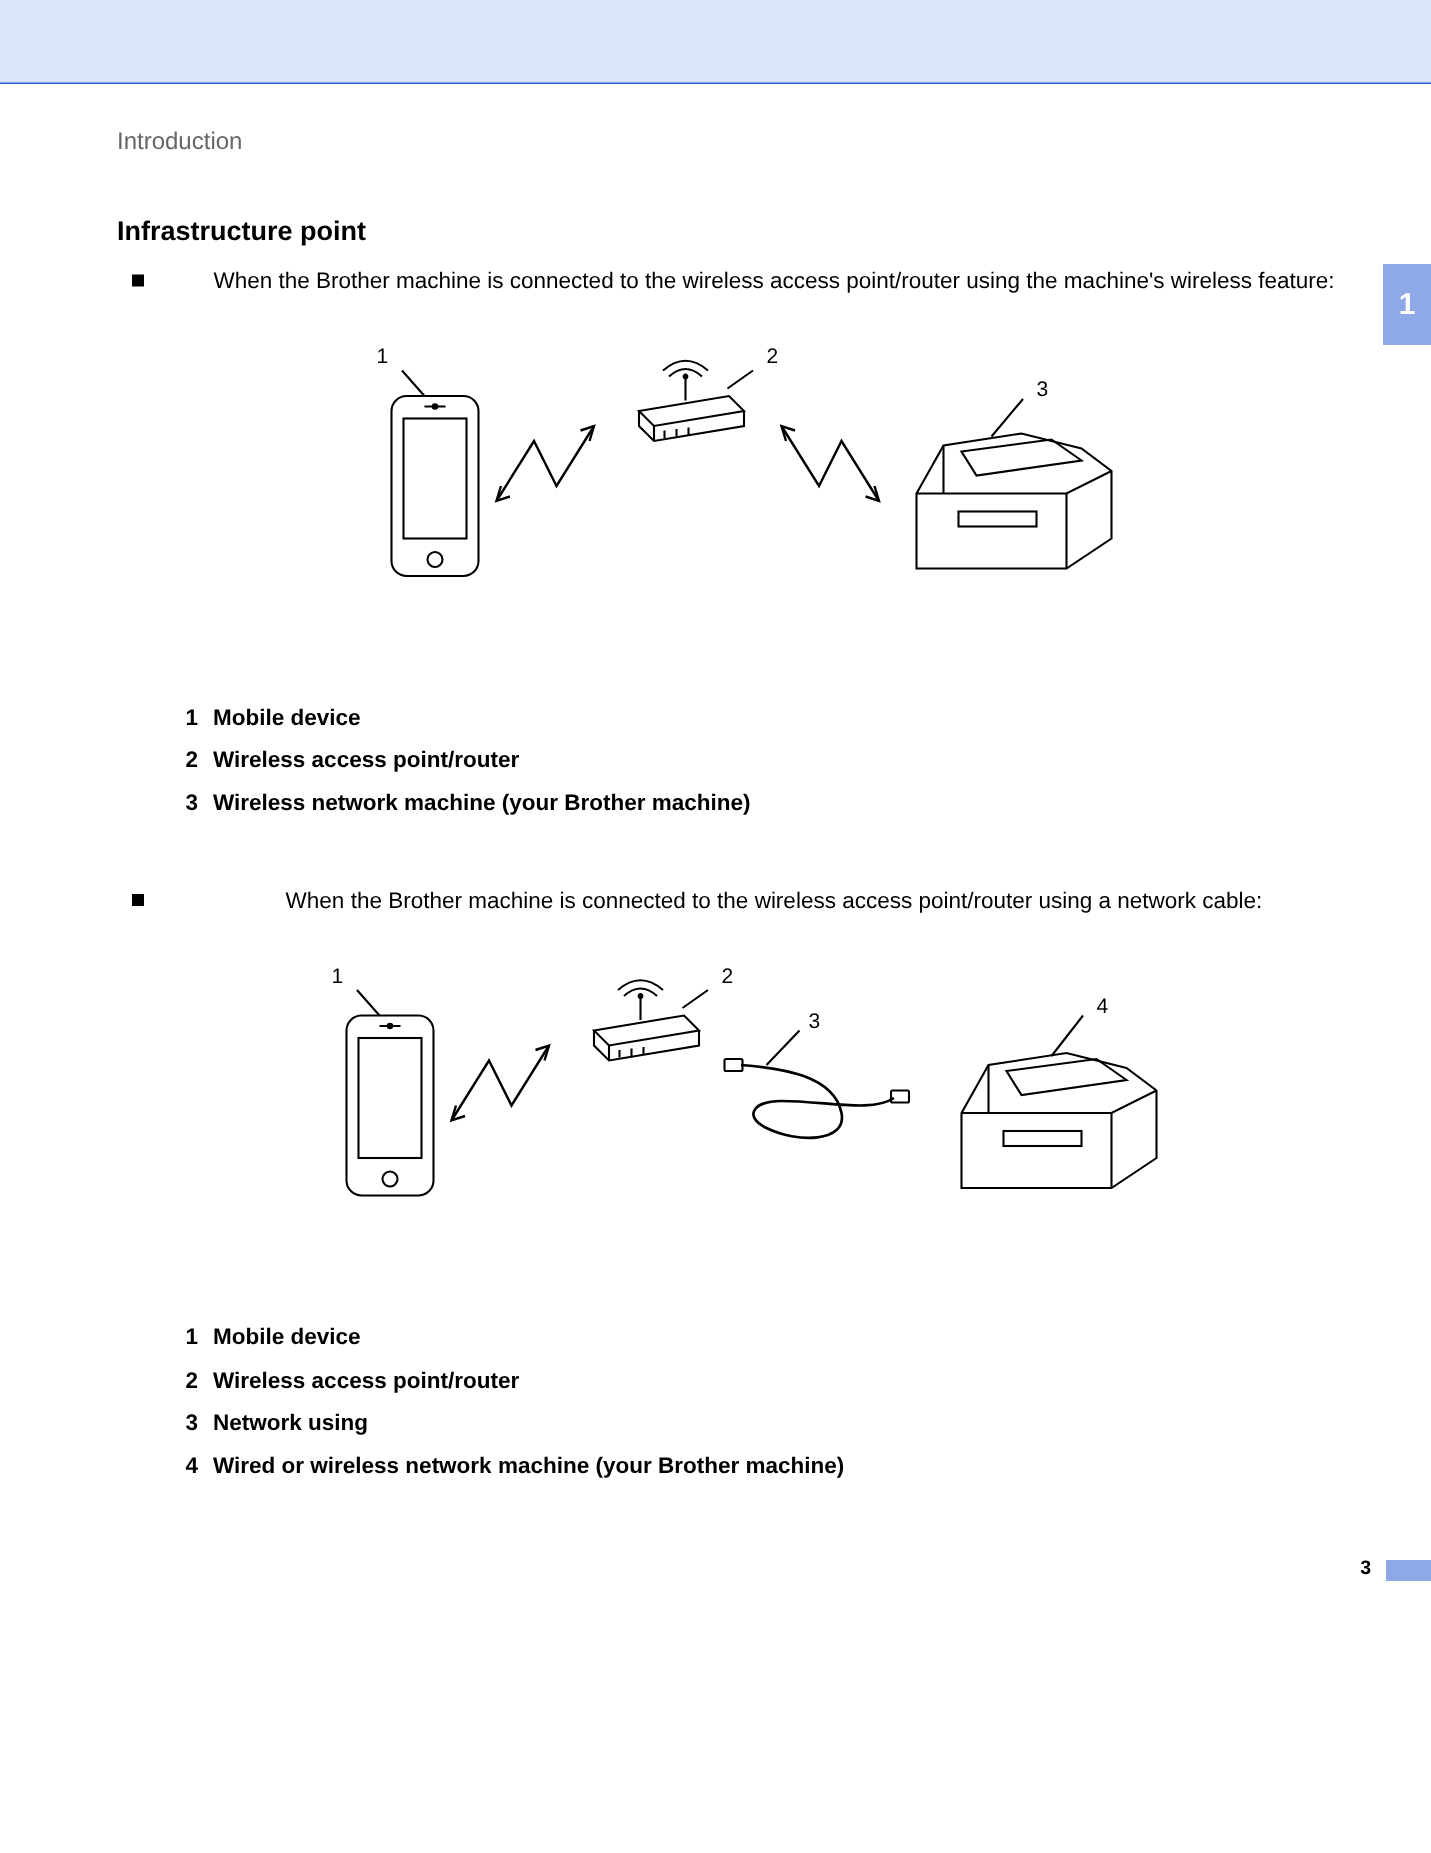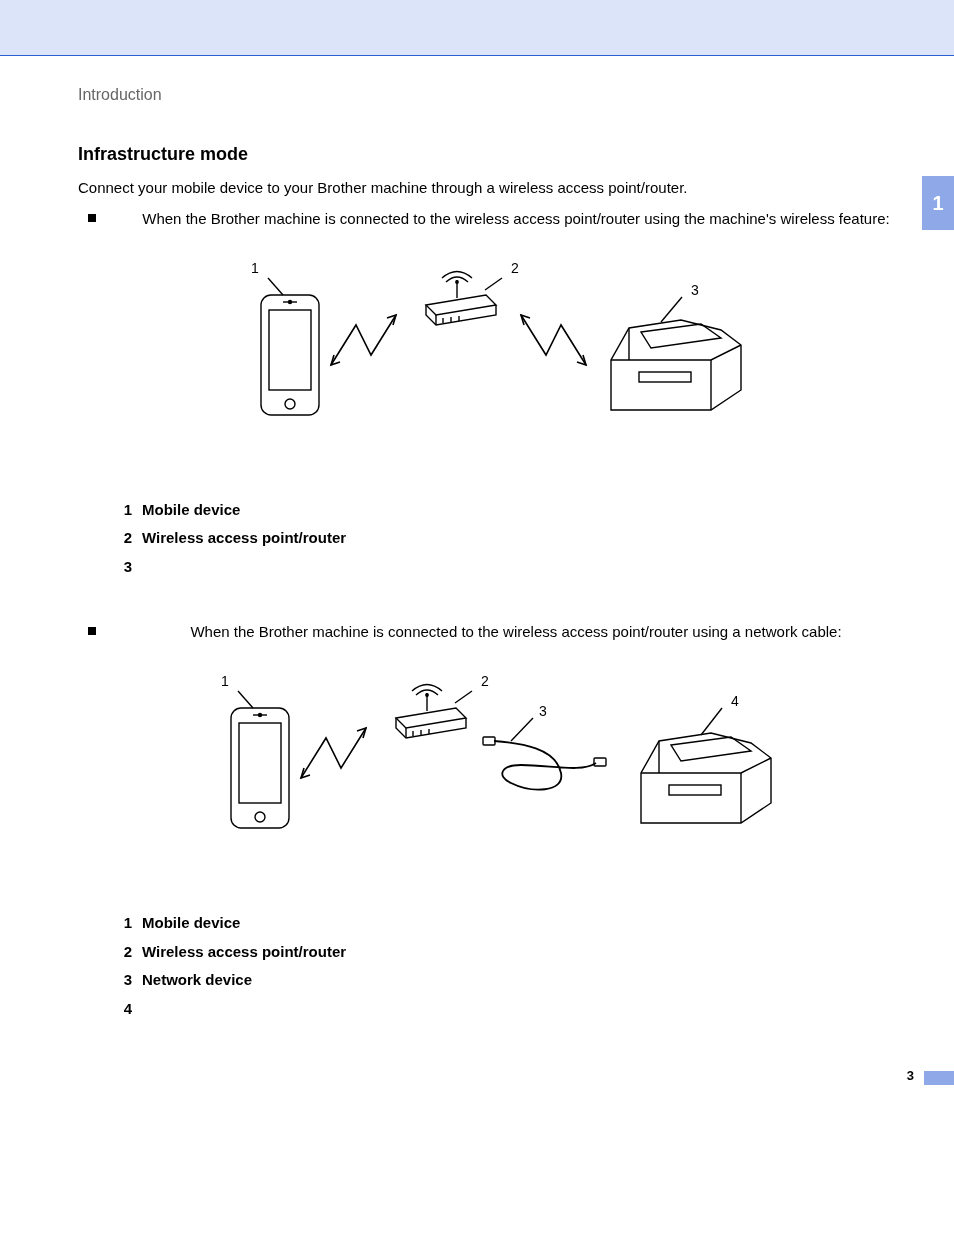--- a/index.html
+++ b/index.html
@@ -27,23 +27,22 @@
 <body>
 
 <div class="top-band"></div>
 
 <div class="page">
 
   <div class="breadcrumb">Introduction</div>
 
   <div class="chapter-tab">1</div>
 
-  <h2 class="section-heading">Infrastructure mode</h2>
-
-  <p class="intro">Connect your mobile device to your Brother machine through a wireless access point/router.</p>
+  <h2 class="section-heading">Infrastructure point</h2>
+
 
   <ul class="square">
     <li>When the Brother machine is connected to the wireless access point/router using the machine's wireless feature:</li>
   </ul>
 
   <div class="diagram-wrap">
     <div class="diagram">
       <span class="callout" style="left:30px; top:0;">1</span>
       <span class="callout" style="left:290px; top:0;">2</span>
       <span class="callout" style="left:470px; top:22px;">3</span>
@@ -103,20 +102,21 @@
     <div class="legend-row">
         <span class="legend-num">1</span>
         <span>Mobile device</span>
       </div>
     <div class="legend-row">
         <span class="legend-num">2</span>
         <span>Wireless access point/router</span>
       </div>
     <div class="legend-row">
         <span class="legend-num">3</span>
+        <span>Wireless network machine (your Brother machine)</span>
       </div>
   </div>
 
   <ul class="square" style="margin-top:40px;">
     <li>When the Brother machine is connected to the wireless access point/router using a network cable:</li>
   </ul>
 
   <div class="diagram-wrap">
     <div class="diagram" style="width:620px;">
       <span class="callout" style="left:30px; top:0;">1</span>
@@ -179,23 +179,24 @@
     <div class="legend-row">
         <span class="legend-num">1</span>
         <span>Mobile device</span>
       </div>
     <div class="legend-row">
         <span class="legend-num">2</span>
         <span>Wireless access point/router</span>
       </div>
     <div class="legend-row">
         <span class="legend-num">3</span>
-        <span>Network device</span>
+        <span>Network using</span>
       </div>
     <div class="legend-row">
         <span class="legend-num">4</span>
+        <span>Wired or wireless network machine (your Brother machine)</span>
       </div>
   </div>
 
   <div class="page-num-bar"></div>
   <div class="page-num">3</div>
 
 </div>
 
 </body></html>

